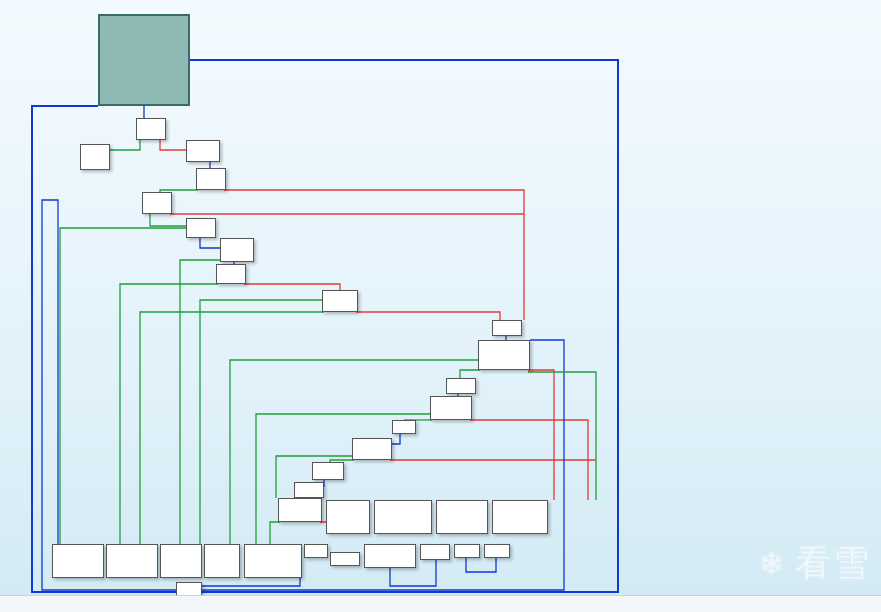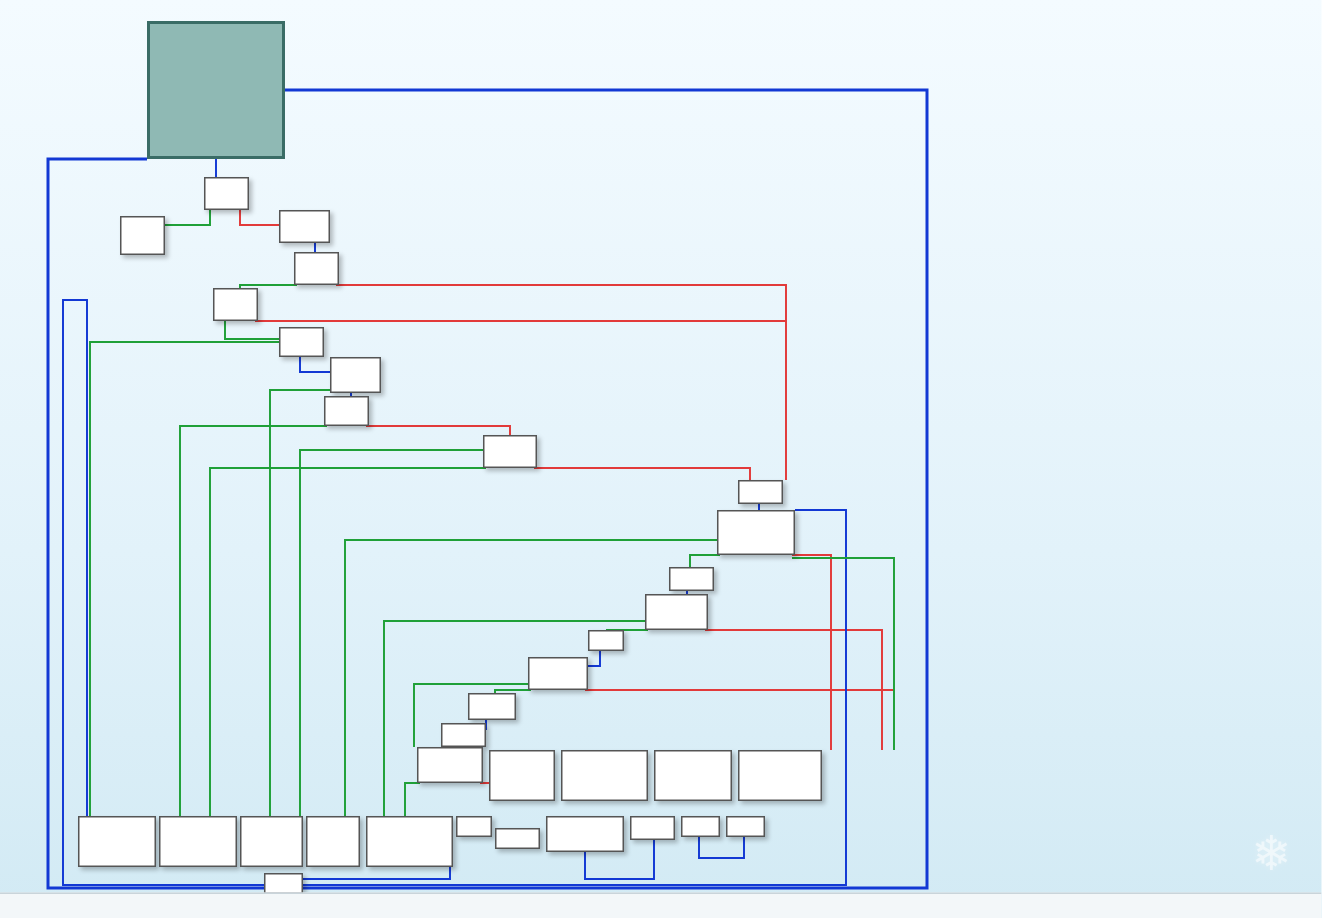--- a/index.html
+++ b/index.html
@@ -119,15 +119,16 @@
       <div class="node" style="left: 420px; top: 544px; width: 30px; height: 16px;"></div>
       <div class="node" style="left: 454px; top: 544px; width: 26px; height: 14px;"></div>
       <div class="node" style="left: 484px; top: 544px; width: 26px; height: 14px;"></div>
       <div class="node" style="left: 176px; top: 582px; width: 26px; height: 14px;"></div>
     </div>
 
 </div>
 
 <div class="watermark">
   <span class="snow">❄</span>
+  <span>看雪</span>
 </div>
 
 <div class="statusbar"></div>
 
 </body></html>

